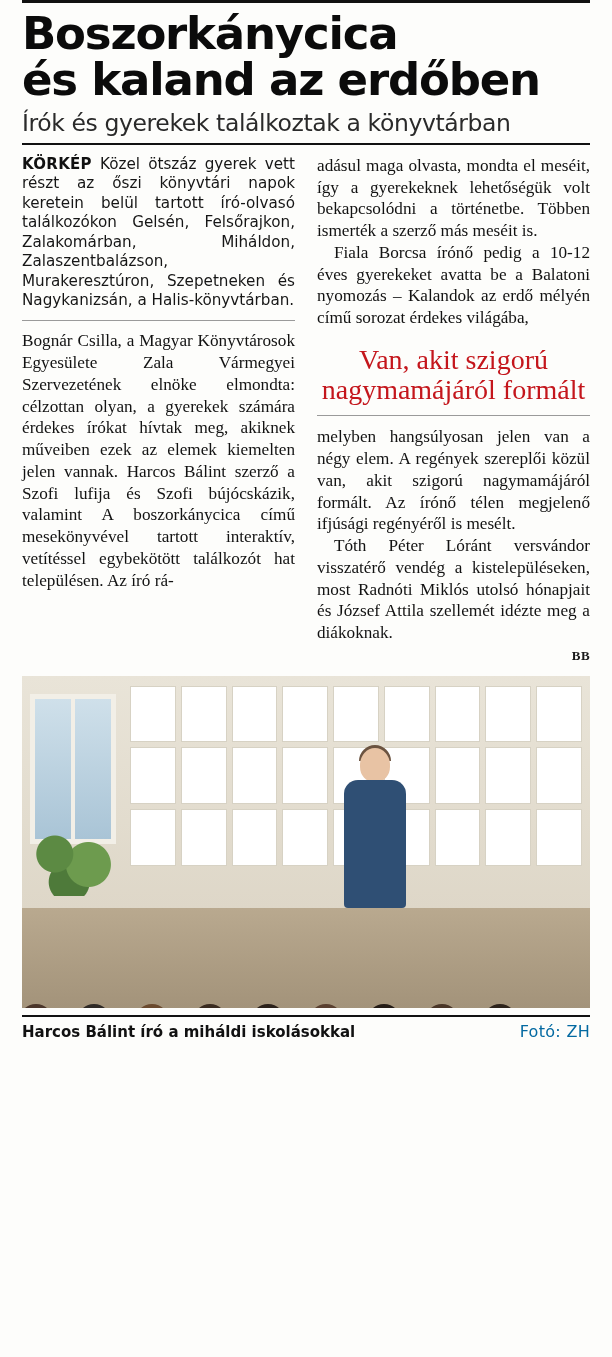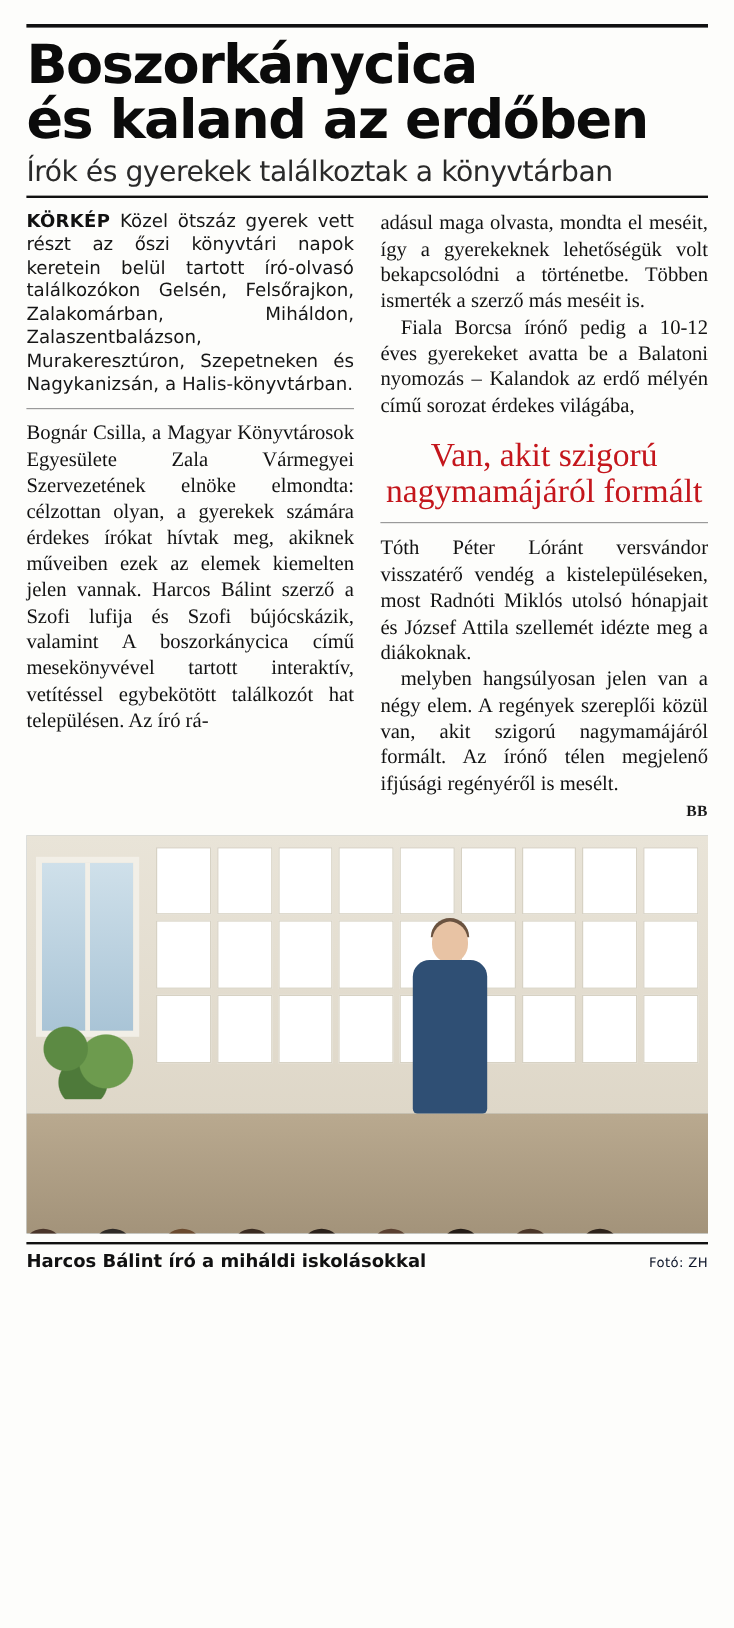--- a/index.html
+++ b/index.html
@@ -14,21 +14,21 @@
     color: #1a1a1a;
     position: relative;
     overflow: hidden;
   }
   .page {
     width: 612px;
     height: 1357px;
     position: relative;
     background: #fdfdfb;
     box-sizing: border-box;
-    padding: 20px 22px 10px 22px;
+    padding: 0 22px 10px 22px;
   }
   .rule-top {
     height: 3px;
     background: #111;
     margin-bottom: 8px;
   }
   .headline {
     font-family: "DejaVu Sans", sans-serif;
     font-weight: bold;
     font-size: 45px;
@@ -138,22 +138,22 @@
     margin-top: 5px;
   }
   .caption {
     font-family: "DejaVu Sans", sans-serif;
     font-weight: bold;
     font-size: 15px;
     color: #111;
   }
   .credit {
     font-family: "DejaVu Sans", sans-serif;
-    font-size: 11px;
-    color: #0f172a;
+    font-size: 16px;
+    color: #0369a1;
     letter-spacing: 0.3px;
   }
 
   
   .wall {
     position: absolute; left:0; top:0; right:0; height: 232px;
     background: linear-gradient(#e9e4d8, #ded7c8);
   }
   .floor {
     position: absolute; left:0; top:232px; right:0; bottom:0;
@@ -228,22 +228,22 @@
     </div>
 
     <div class="col">
       <p class="body">adásul maga olvasta, mondta el meséit, így a gyerekeknek lehetőségük volt bekapcsolódni a történetbe. Többen ismerték a szerző más meséit is.</p>
       <p class="body">Fiala Borcsa írónő pedig a 10-12 éves gyerekeket avatta be a Balatoni nyomozás – Kalandok az erdő mélyén című sorozat érdekes világába,</p>
 
       <div class="pullquote">Van, akit szigorú nagymamájáról formált</div>
 
       <div class="pq-rule"></div>
 
+      <p class="body">melyben hangsúlyosan jelen van a négy elem. A regények szereplői közül van, akit szigorú nagymamájáról formált. Az írónő télen megjelenő ifjúsági regényéről is mesélt.</p>
       <p class="body">Tóth Péter Lóránt versvándor visszatérő vendég a kistelepüléseken, most Radnóti Miklós utolsó hónapjait és József Attila szellemét idézte meg a diákoknak.</p>
-      <p class="body">melyben hangsúlyosan jelen van a négy elem. A regények szereplői közül van, akit szigorú nagymamájáról formált. Az írónő télen megjelenő ifjúsági regényéről is mesélt.</p>
 
       <div class="byline">BB</div>
     </div>
   </div>
 
   <div class="photo-wrap">
     <div class="photo">
       <div class="wall"></div>
       <div class="window"></div>
       <div class="greenery"></div>

